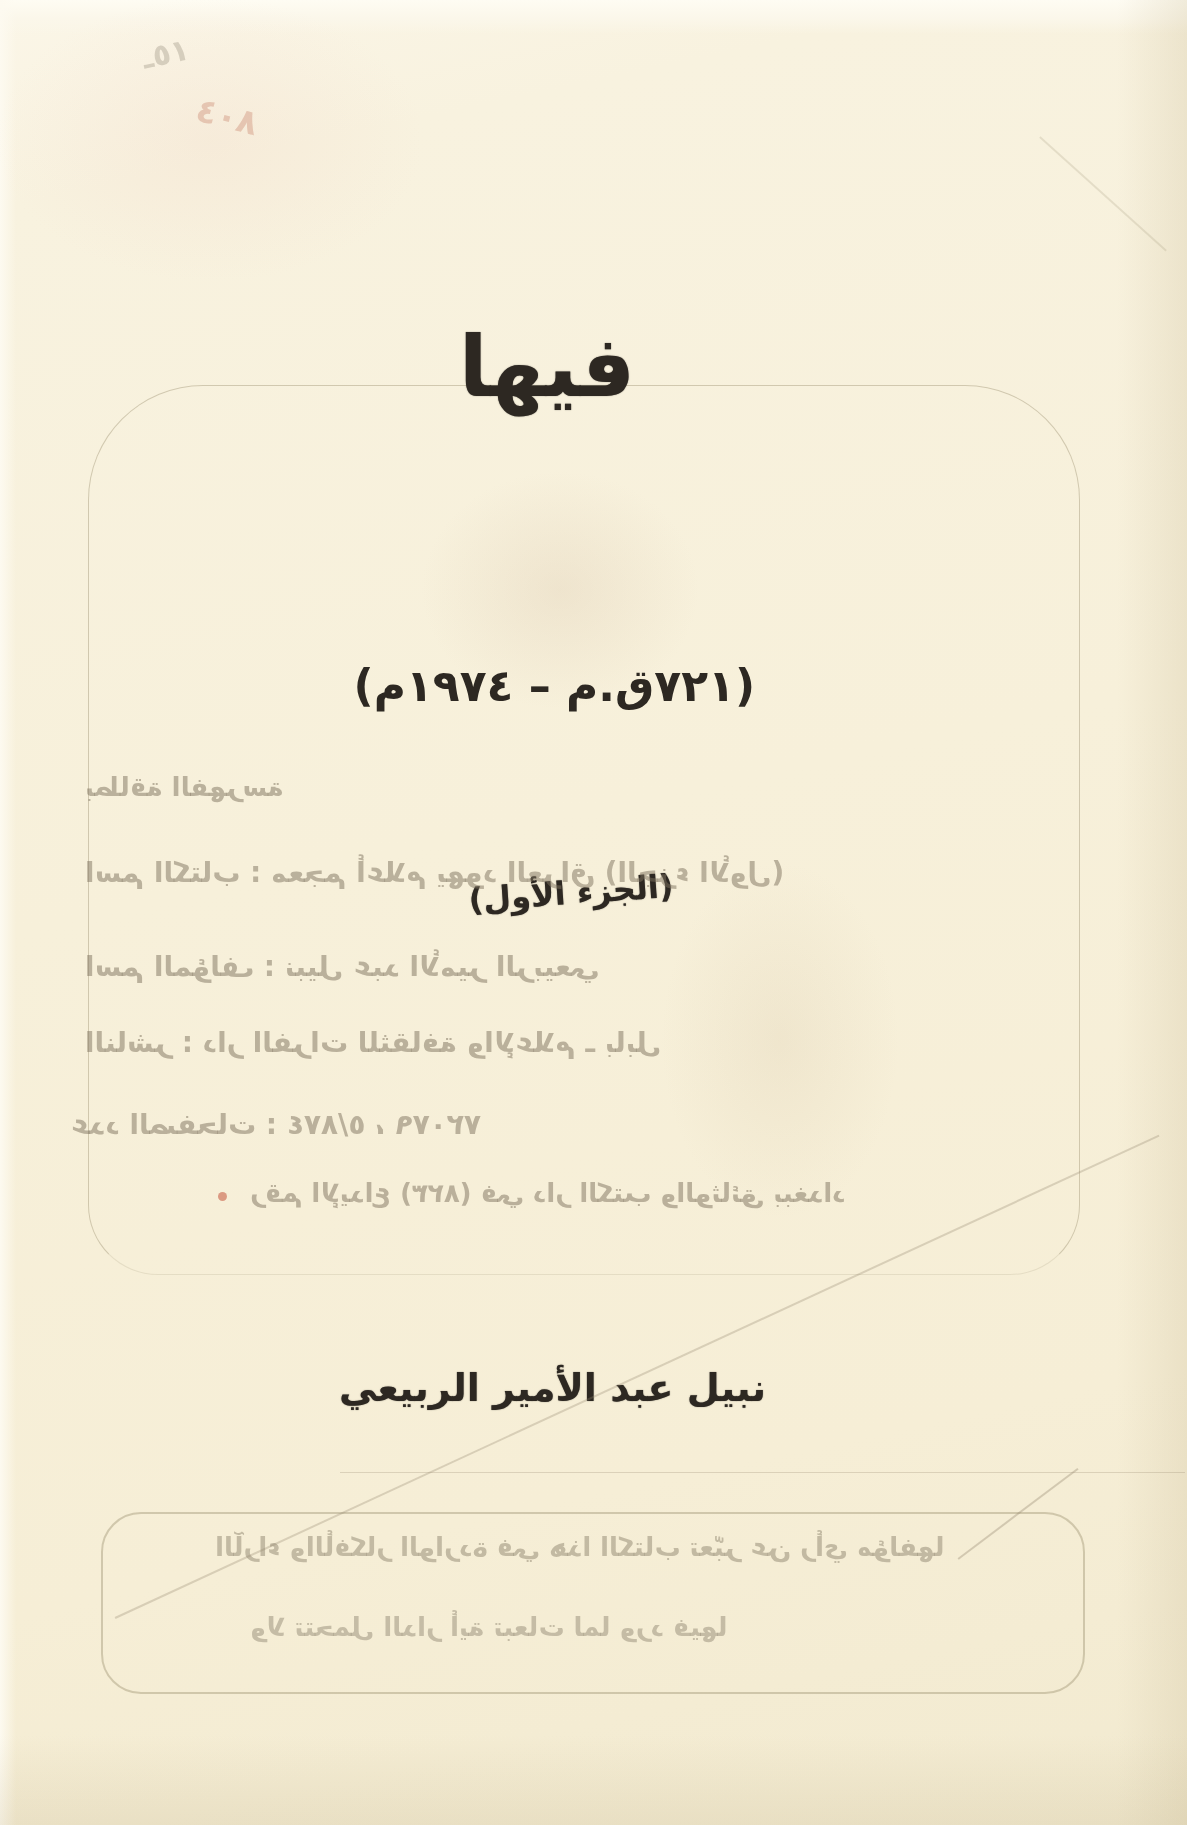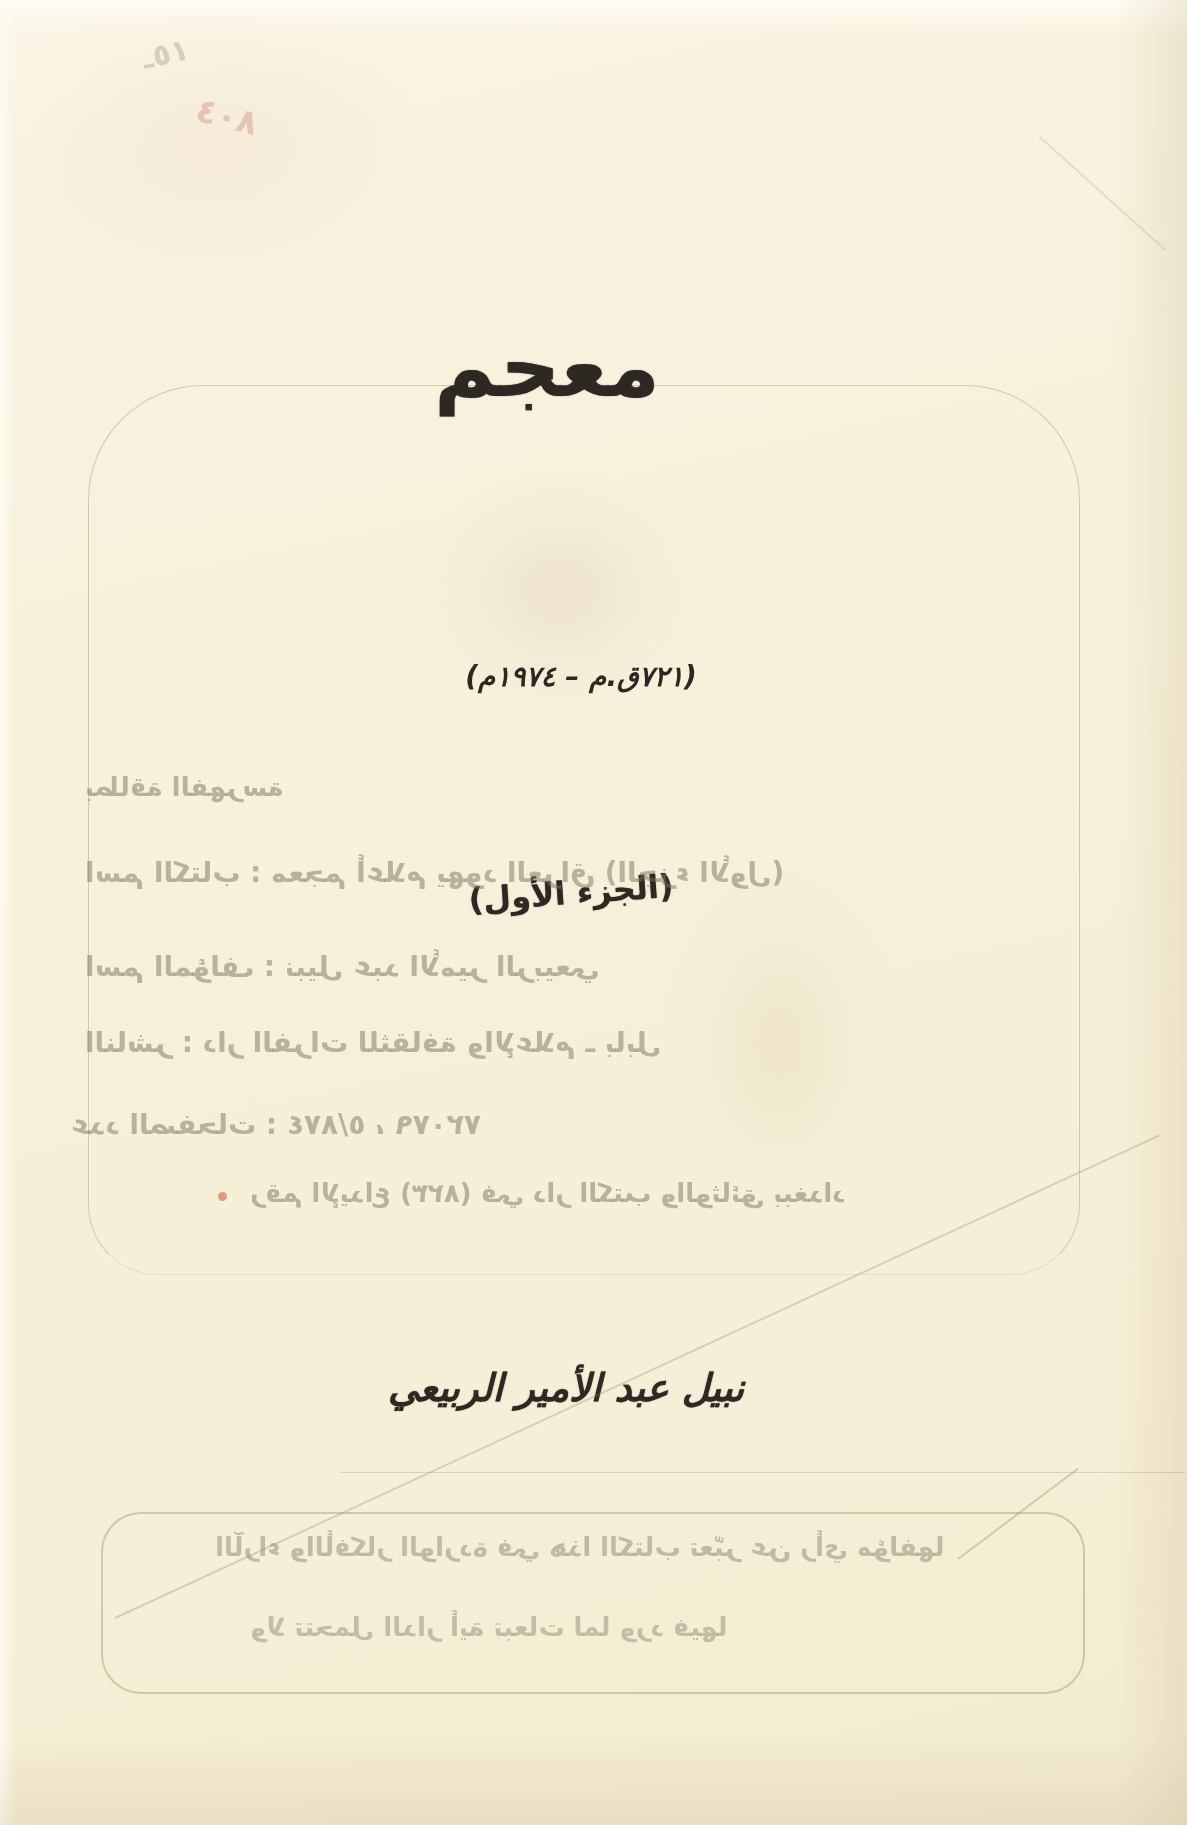--- a/index.html
+++ b/index.html
@@ -31,24 +31,24 @@
     border-bottom-color:rgba(163,151,121,0.20);
     border-radius:115px 115px 70px 70px;}
   .bottom-frame{left:101px;top:1512px;width:980px;height:178px;
     border:2px solid rgba(168,156,126,0.48);
     border-radius:40px;}
   
   .ink{color:#2d2822;direction:rtl;text-align:center;font-weight:bold;white-space:nowrap;
     text-shadow:0 0 1.2px rgba(45,40,34,0.65);}
   .t-word   {left:397px;top:318px;width:300px;font-size:84px;}
   .t-main   {left:168px;top:460px;width:800px;font-size:76px;}
-  .t-dates  {left:381px;top:660px;width:400px;font-size:28px;text-shadow:none;font-style:italic;}
+  .t-dates  {left:355px;top:660px;width:400px;font-size:44px;text-shadow:none;}
   .t-volume {left:446px;top:874px;width:250px;font-size:32px;transform:rotate(-4deg);}
   .t-byline {left:488px;top:1288px;width:200px;font-size:44px;}
-  .t-author {left:366px;top:1366px;width:400px;font-size:38px;font-style:italic;}
+  .t-author {left:366px;top:1366px;width:400px;font-size:38px;}
   .t-year   {left:490px;top:1456px;width:200px;font-size:42px;}
   
   .bleed{color:rgba(125,114,94,0.50);direction:rtl;font-weight:bold;white-space:nowrap;
     transform:scaleX(-1);filter:blur(0.55px);}
   .b1{left:85px; top:772px; font-size:26px;}
   .b2{left:85px; top:856px; font-size:28px;}
   .b3{left:85px; top:950px; font-size:28px;}
   .b4{left:85px; top:1026px;font-size:28px;}
   .b5{left:70px; top:1108px;font-size:28px;letter-spacing:3px;}
   .b6{left:250px;top:1178px;font-size:26px;}
@@ -78,21 +78,21 @@
   <div class="abs blob blob3"></div>
   <div class="abs blob blob1"></div>
   <div class="abs blob blob2"></div>
 
   <div class="abs scribble s1">٥١ـ</div>
   <div class="abs scribble s2">٤٠٨</div>
 
   <div class="abs main-frame"></div>
   <div class="abs bottom-frame"></div>
 
-  <div class="abs ink t-word">معجم</div>
+  <div class="abs ink t-word">فيها</div>
   <div class="abs ink t-dates">(٧٢١ق.م – ١٩٧٤م)</div>
   <div class="abs ink t-volume">(الجزء الأول)</div>
   <div class="abs ink t-author">نبيل عبد الأمير الربيعي</div>
 
   <div class="abs bleed b1">بطاقة الفهرسة</div>
   <div class="abs bleed b2">اسم الكتاب : معجم أعلام يهود العراق (الجزء الأول)</div>
   <div class="abs bleed b3">اسم المؤلف : نبيل عبد الأمير الربيعي</div>
   <div class="abs bleed b4">الناشر : دار الفرات للثقافة والإعلام ـ بابل</div>
   <div class="abs bleed b5">عدد الصفحات : ٥/٨٧٤ ، ٧٢٠٧٩</div>
   <div class="abs bleed b6">رقم الإيداع (٨٢٣) في دار الكتب والوثائق ببغداد</div>

